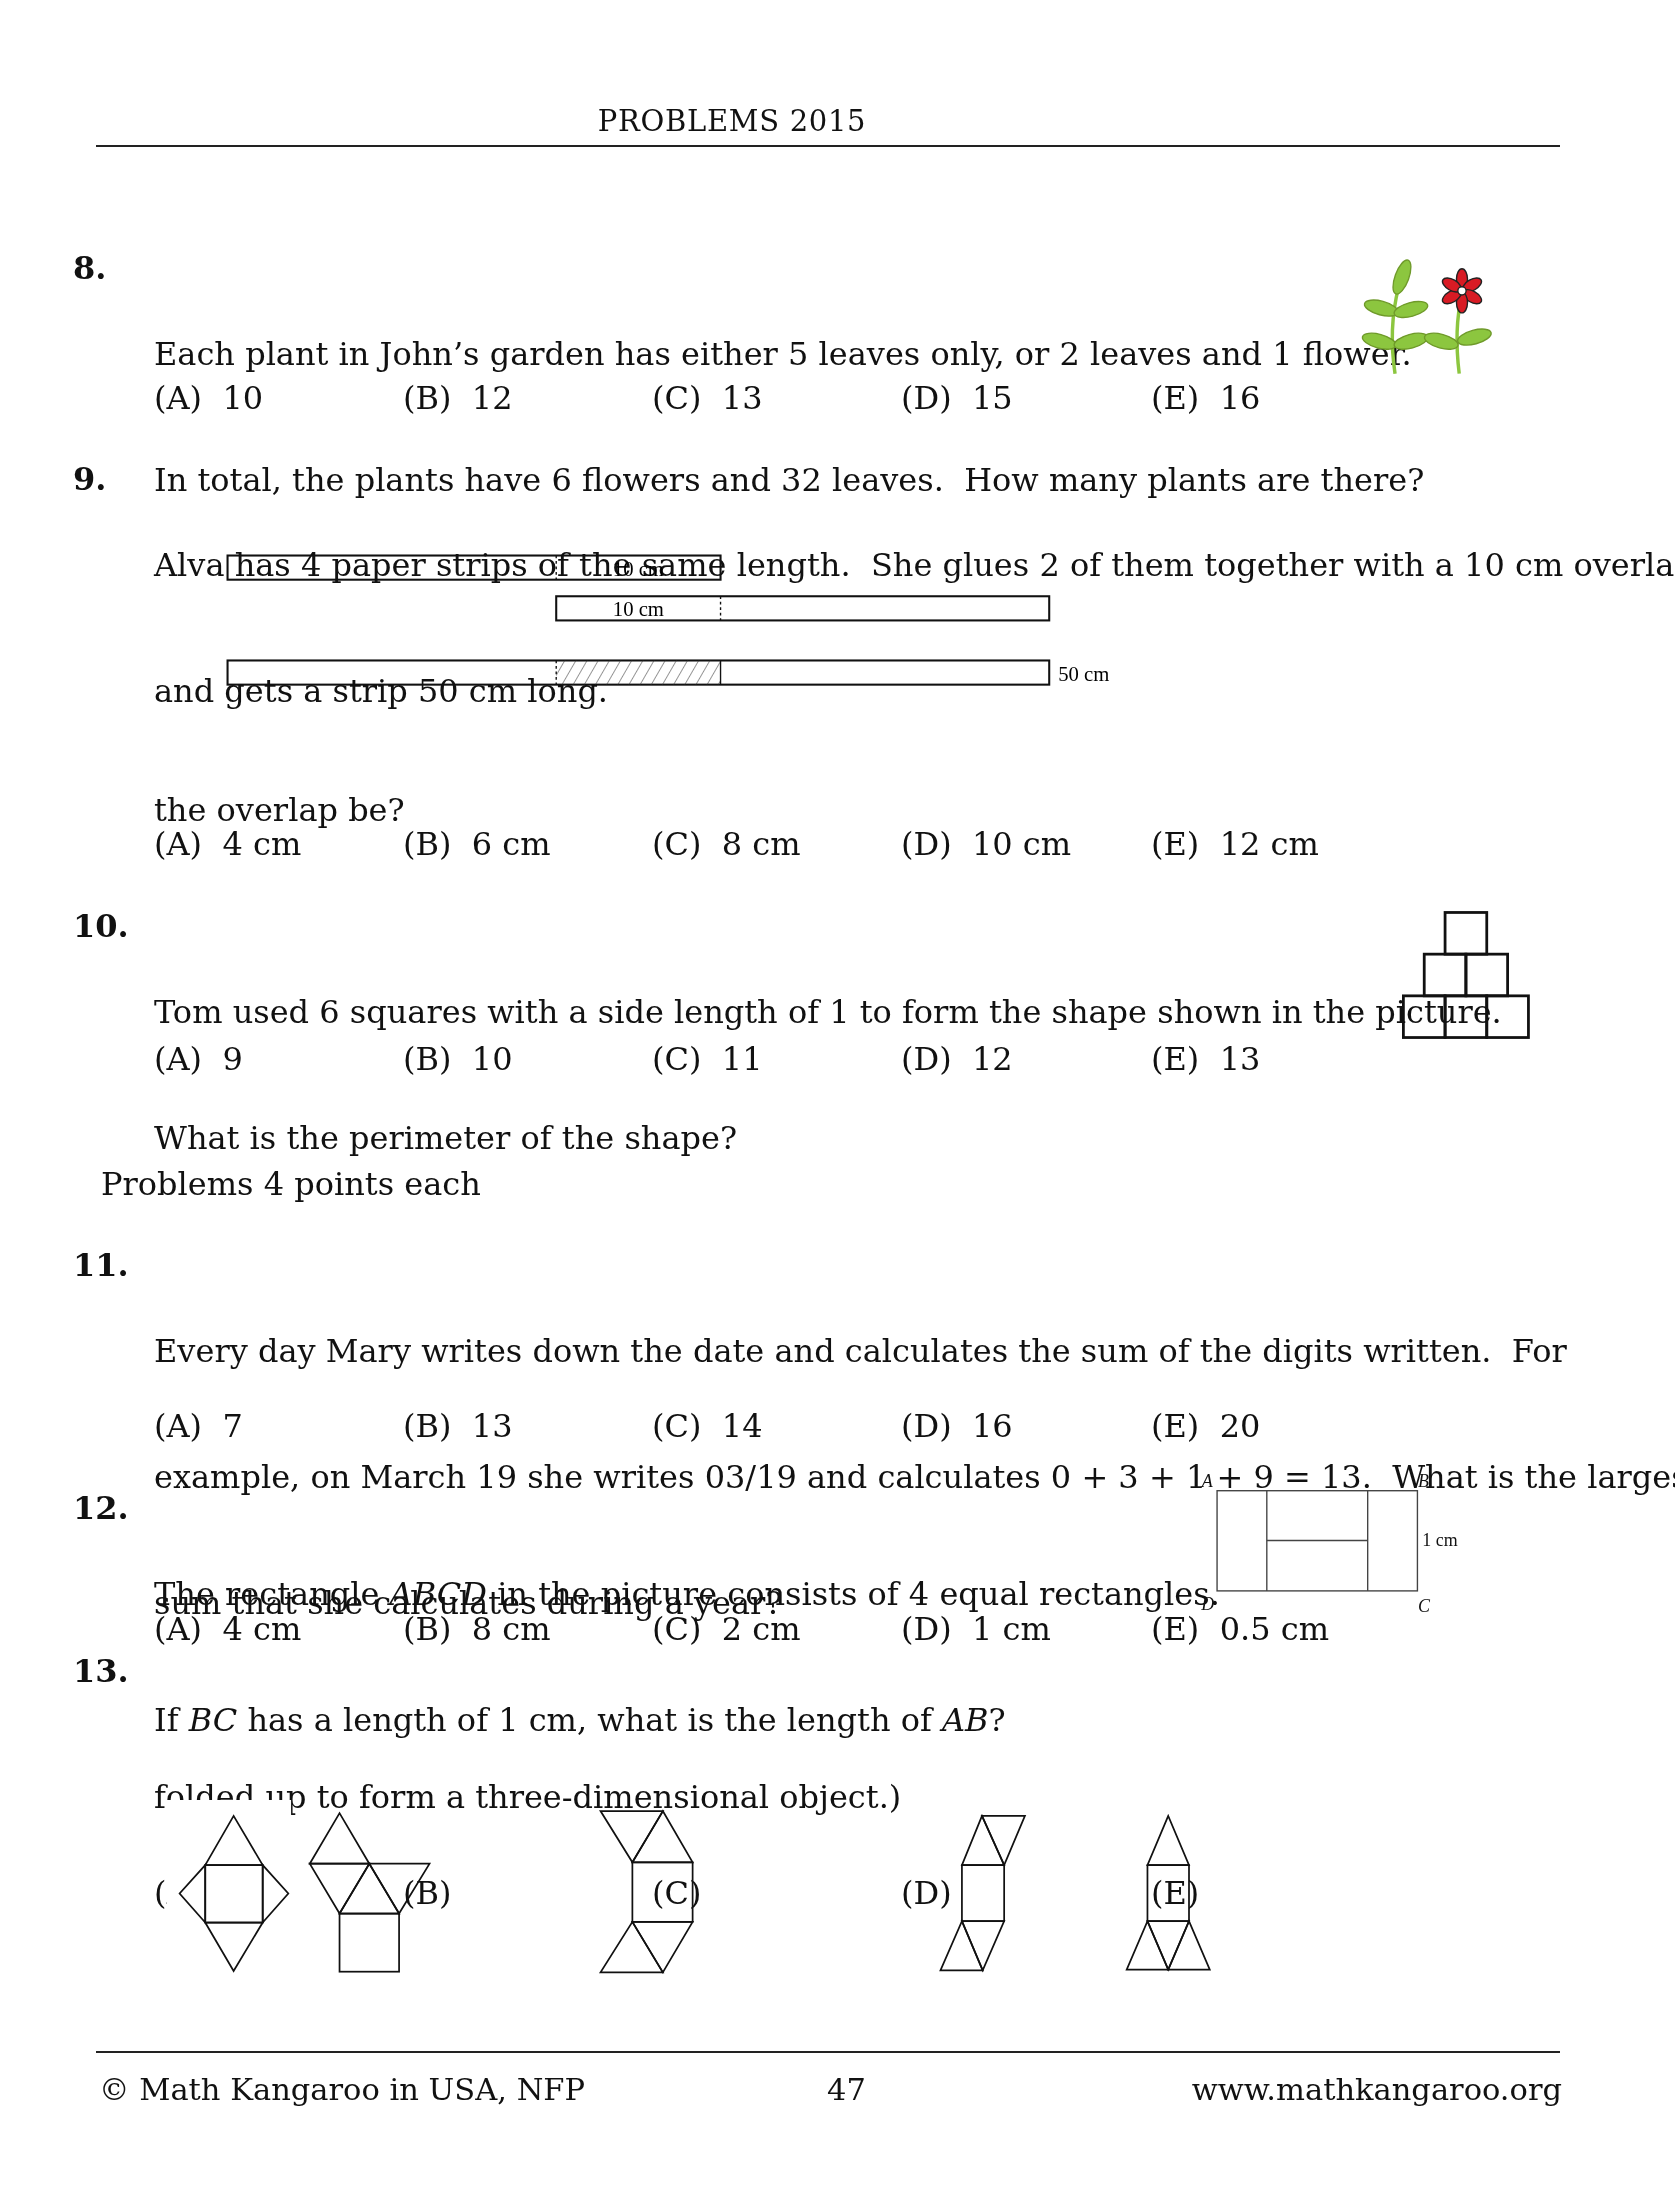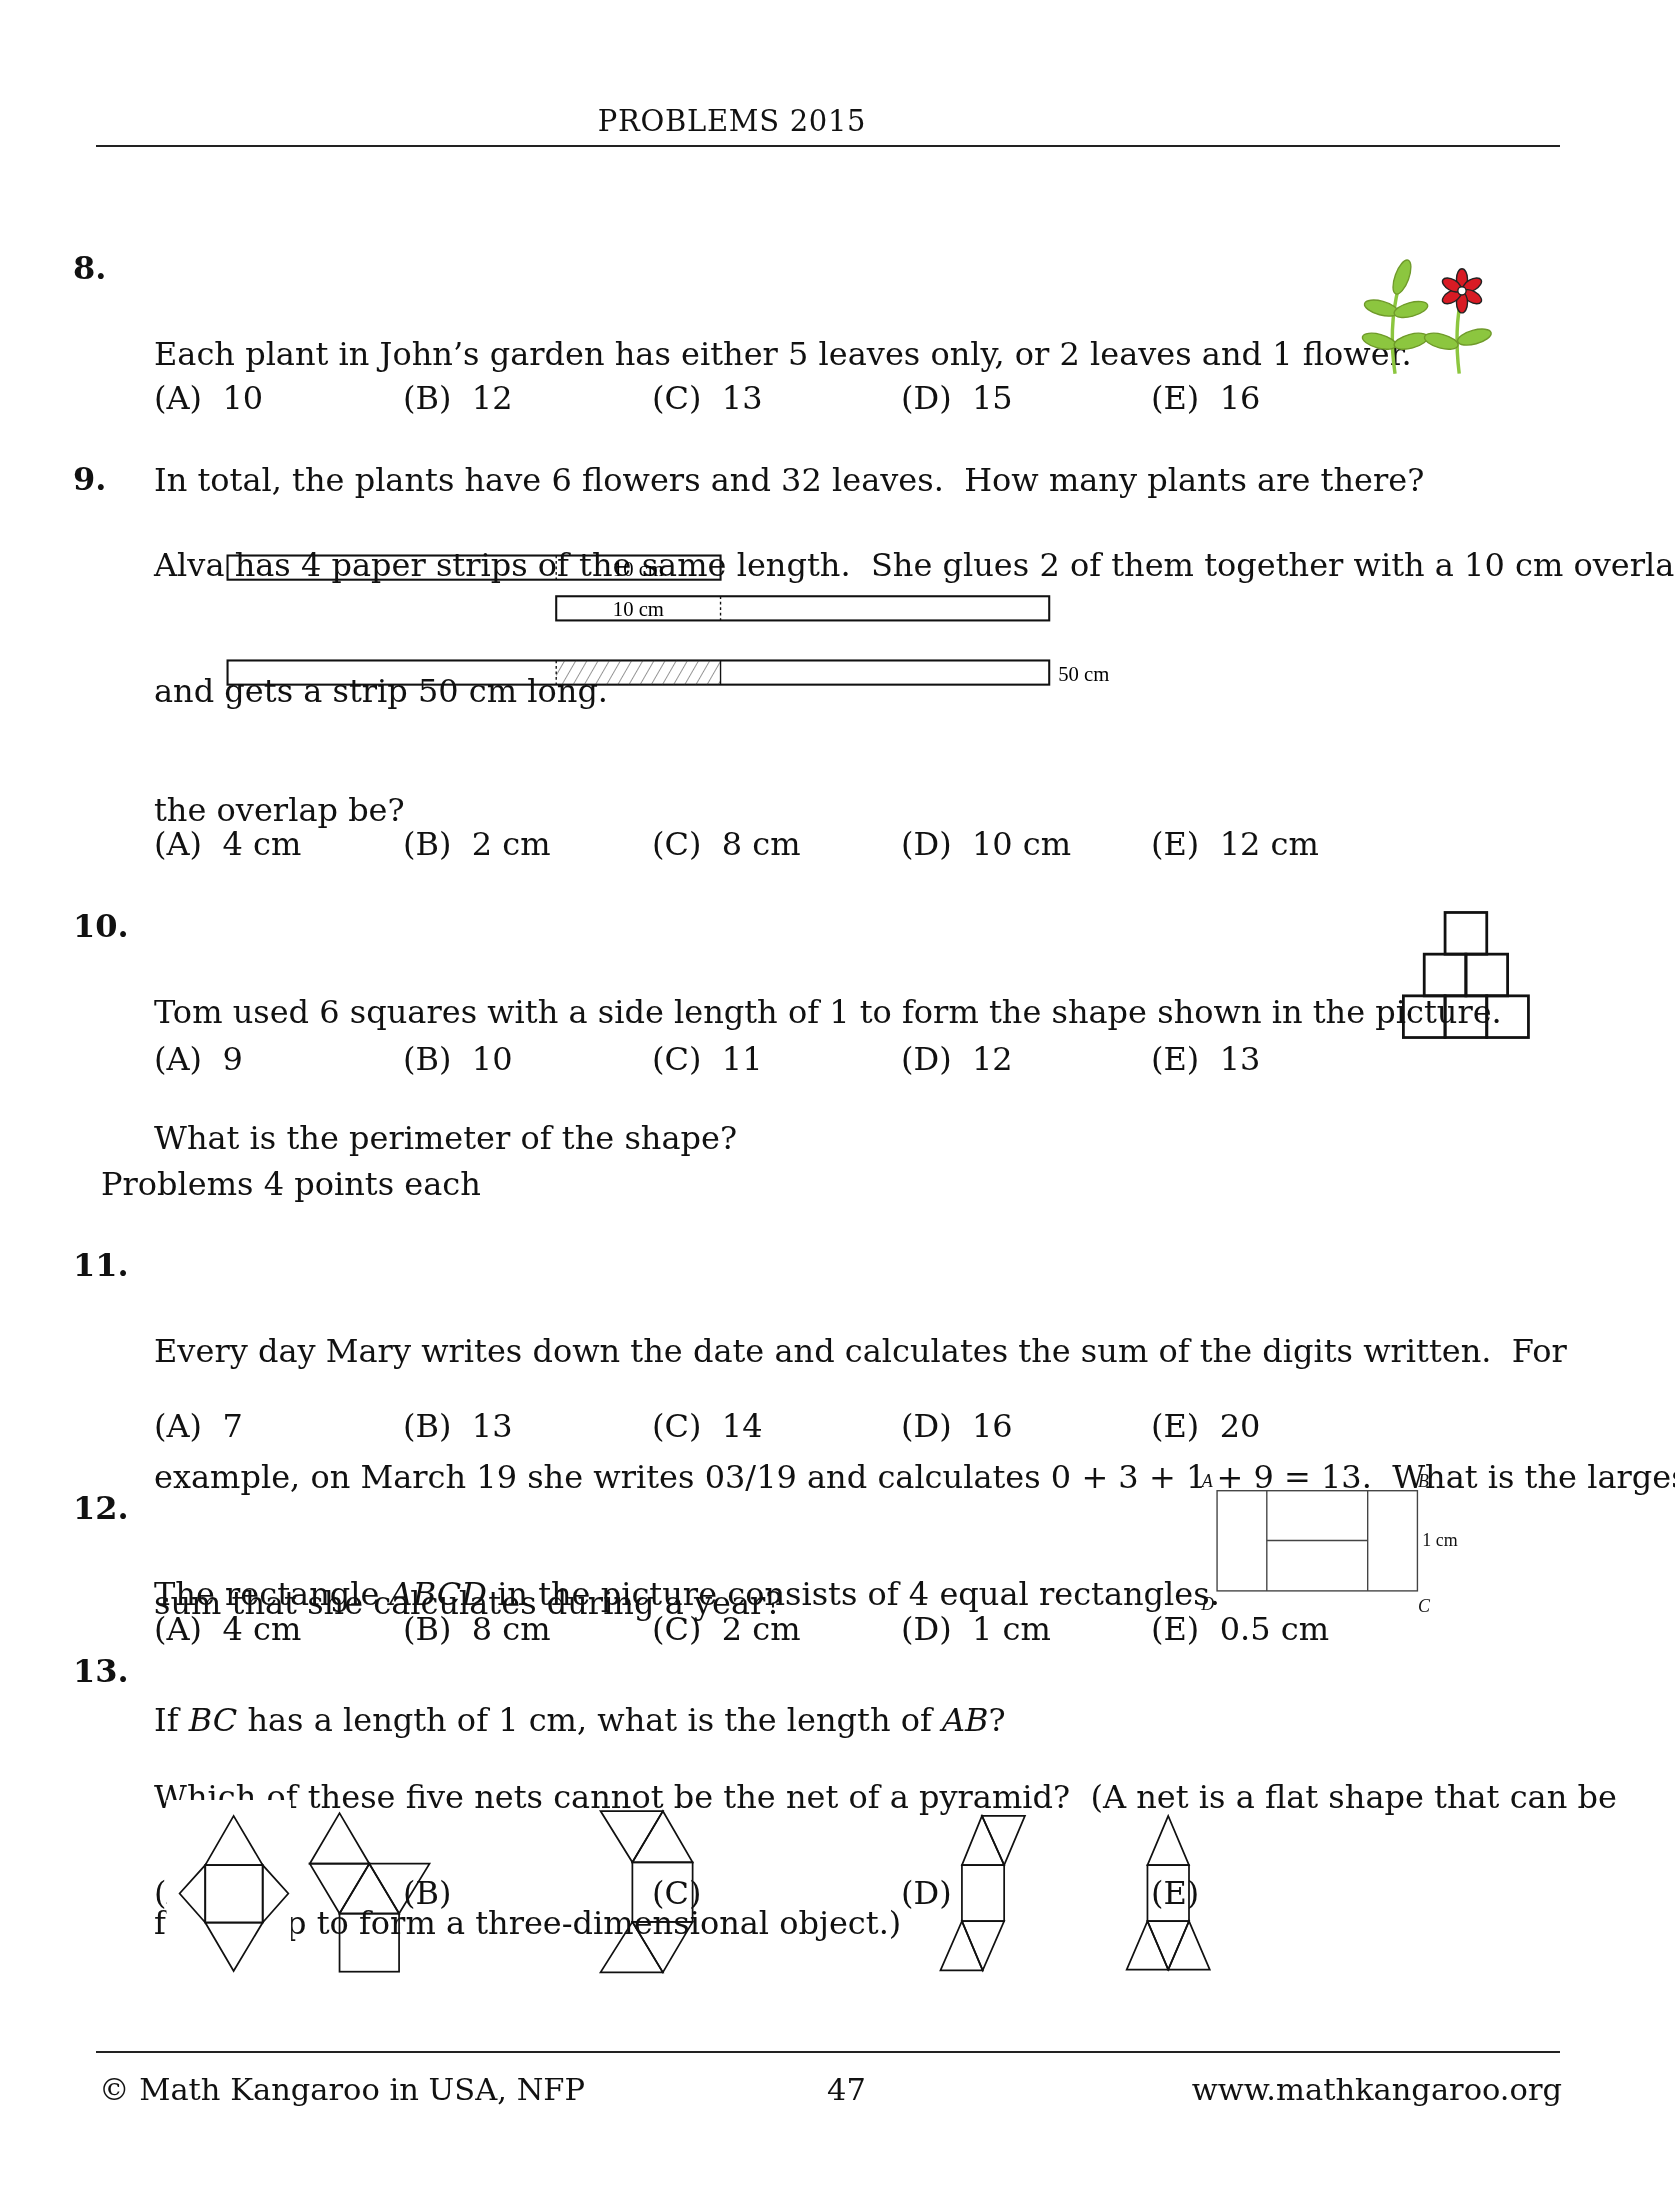--- a/index.html
+++ b/index.html
@@ -77,21 +77,21 @@
     <line x1="716" y1="160" x2="716" y2="195" stroke-width="2"></line>
   </g>
   <text x="597" y="37" text-anchor="middle" font-size="30" font-family="Liberation Serif, serif">10 cm</text>
   <text x="597" y="96" text-anchor="middle" font-size="30" font-family="Liberation Serif, serif">10 cm</text>
   <text x="1205" y="190" font-size="30" font-family="Liberation Serif, serif">50 cm</text>
 </svg>
 <div class="abs qtext" style="top:705px">
   <div>the overlap be?</div>
 </div>
 <div class="abs ans" style="top:825px;left:154px">(A)  4 cm</div>
-<div class="abs ans" style="top:825px;left:403px">(B)  2 cm</div>
+<div class="abs ans" style="top:825px;left:403px">(B)  6 cm</div>
 <div class="abs ans" style="top:825px;left:652px">(C)  8 cm</div>
 <div class="abs ans" style="top:825px;left:901px">(D)  10 cm</div>
 <div class="abs ans" style="top:825px;left:1151px">(E)  12 cm</div>
 
 <div class="abs qnum" style="top:907px">10.</div>
 <div class="abs qtext" style="top:907px">
   <div>Tom used 6 squares with a side length of 1 to form the shape shown in the picture.</div>
   <div>What is the perimeter of the shape?</div>
 </div>
 <svg style="left:1402px;top:909px" width="132" height="132" viewBox="0 0 190 190">
@@ -145,21 +145,20 @@
   <text x="324" y="123" font-family="Liberation Serif, serif" font-size="26" fill="#111">1 cm</text>
 </svg>
 <div class="abs ans" style="top:1610px;left:154px">(A)  4 cm</div>
 <div class="abs ans" style="top:1610px;left:403px">(B)  8 cm</div>
 <div class="abs ans" style="top:1610px;left:652px">(C)  2 cm</div>
 <div class="abs ans" style="top:1610px;left:901px">(D)  1 cm</div>
 <div class="abs ans" style="top:1610px;left:1151px">(E)  0.5 cm</div>
 
 <div class="abs qnum" style="top:1652px">13.</div>
 <div class="abs qtext" style="top:1692px">
-  <div>Which of these five nets cannot be the net of a pyramid?  (A net is a flat shape that can be</div>
   <div>folded up to form a three-dimensional object.)</div>
 </div>
 <div class="abs ans" style="top:1874px;left:154px">(A)</div>
 <div class="abs ans" style="top:1874px;left:403px">(B)</div>
 <div class="abs ans" style="top:1874px;left:652px">(C)</div>
 <div class="abs ans" style="top:1874px;left:901px">(D)</div>
 <div class="abs ans" style="top:1874px;left:1151px">(E)</div>
 
 <svg style="left:0;top:0" width="1676" height="2205" viewBox="0 0 2420 3185">
   <g stroke="#111" stroke-width="2.5" fill="none" stroke-linejoin="miter">

